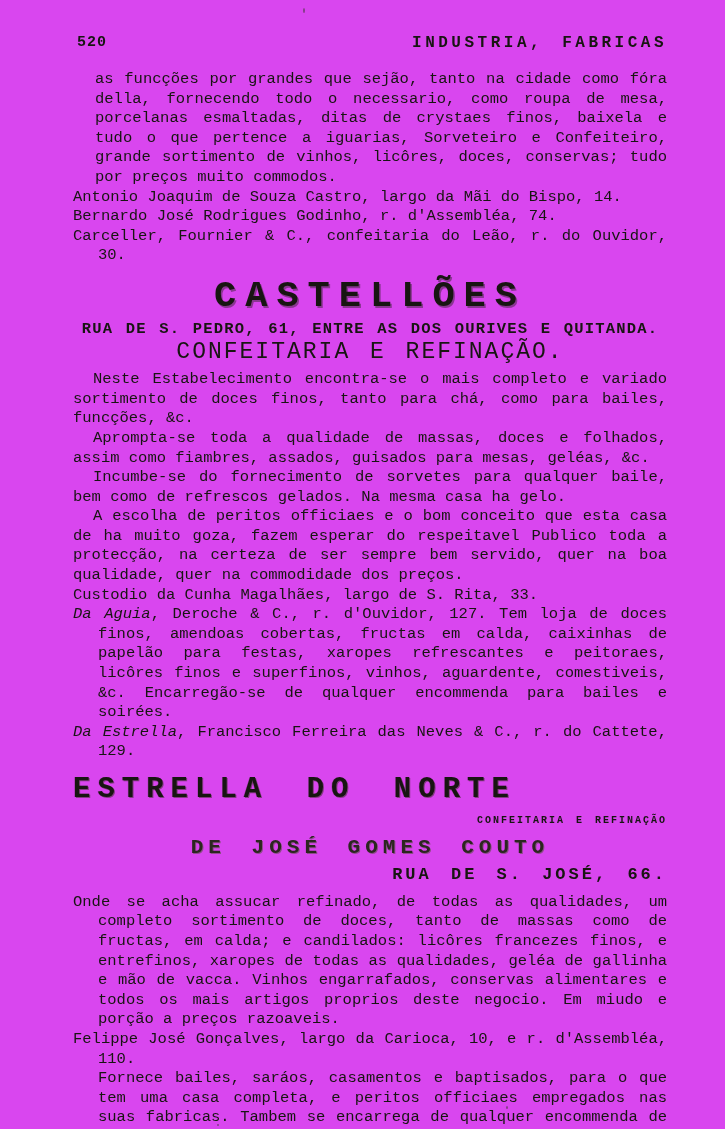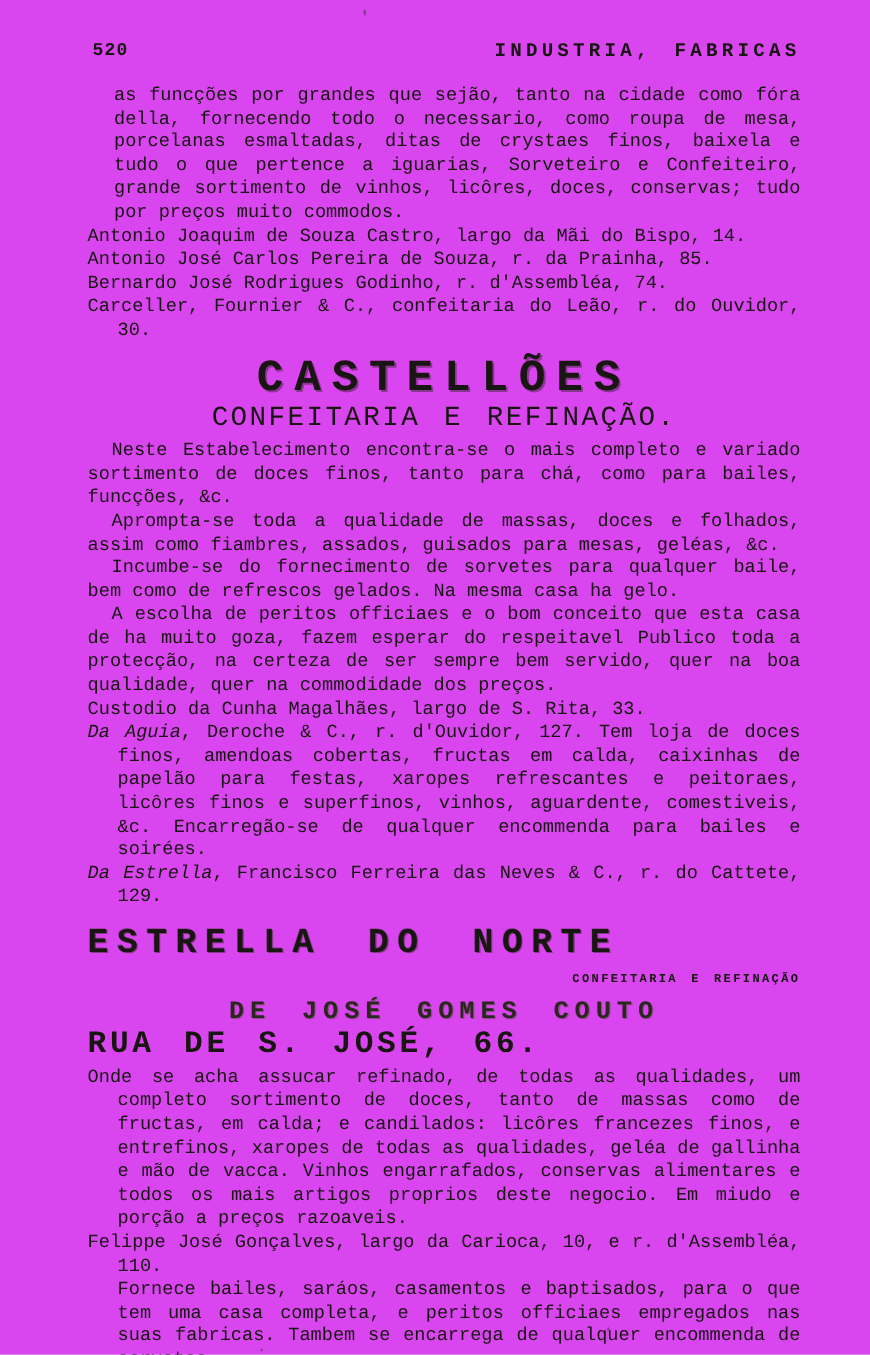--- a/index.html
+++ b/index.html
@@ -116,22 +116,22 @@
     font-size: 21px;
     font-weight: bold;
     letter-spacing: 5px;
     word-spacing: 8px;
     color: #2c2620;
     text-shadow: 1px 1px 0 rgba(90,80,70,0.6);
   }
   .estrella-address {
     margin-top: 8px;
     margin-bottom: 8px;
-    text-align: left;
-    font-size: 26px;
+    text-align: right;
+    font-size: 17px;
     font-weight: bold;
     letter-spacing: 3px;
     word-spacing: 6px;
   }
   
   .speck {
     position: absolute;
     background: rgba(60,55,50,0.55);
     border-radius: 50%;
   }
@@ -145,25 +145,25 @@
     <div class="running-header">
       <span class="page-number">520</span>
       <div class="header-title">INDUSTRIA, FABRICAS</div>
     </div>
 
     <div class="body-text">
 
       <p class="cont-block">as funcções por grandes que sejão, tanto na cidade como fóra della, fornecendo todo o necessario, como roupa de mesa, porcelanas esmaltadas, ditas de crystaes finos, baixela e tudo o que pertence a iguarias, Sorveteiro e Confeiteiro, grande sortimento de vinhos, licôres, doces, conservas; tudo por preços muito commodos.</p>
 
       <p class="entry">Antonio Joaquim de Souza Castro, largo da Mãi do Bispo, 14.</p>
-      <p class="entry">Antonio José Carlos Pereira de Souza, r. da Prainha, 85.</p>
       <p class="entry">Bernardo José Rodrigues Godinho, r. d'Assembléa, 74.</p>
       <p class="entry">Carceller, Fournier &amp; C., confeitaria do Leão, r. do Ouvidor, 30.</p>
 
       <div class="castelloes-title">CASTELLÕES</div>
+      <div class="castelloes-address">RUA DE S. PEDRO, 61, ENTRE AS DOS OURIVES E QUITANDA.</div>
       <div class="castelloes-subtitle">CONFEITARIA E REFINAÇÃO.</div>
 
       <p class="para">Neste Estabelecimento encontra-se o mais completo e variado sortimento de doces finos, tanto para chá, como para bailes, funcções, &amp;c.</p>
       <p class="para">Aprompta-se toda a qualidade de massas, doces e folhados, assim como fiambres, assados, guisados para mesas, geléas, &amp;c.</p>
       <p class="para">Incumbe-se do fornecimento de sorvetes para qualquer baile, bem como de refrescos gelados. Na mesma casa ha gelo.</p>
       <p class="para">A escolha de peritos officiaes e o bom conceito que esta casa de ha muito goza, fazem esperar do respeitavel Publico toda a protecção, na certeza de ser sempre bem servido, quer na boa qualidade, quer na commodidade dos preços.</p>
 
       <p class="entry">Custodio da Cunha Magalhães, largo de S. Rita, 33.</p>
       <p class="entry"><span class="lead-italic">Da Aguia</span><span>, Deroche &amp; C., r. d'Ouvidor, 127. Tem loja de doces finos, amendoas cobertas, fructas em calda, caixinhas de papelão para festas, xaropes refrescantes e peitoraes, licôres finos e superfinos, vinhos, aguardente, comestiveis, &amp;c. Encarregão-se de qualquer encommenda para bailes e soirées.</span></p>
       <p class="entry"><span class="lead-italic">Da Estrella</span><span>, Francisco Ferreira das Neves &amp; C., r. do Cattete, 129.</span></p>

